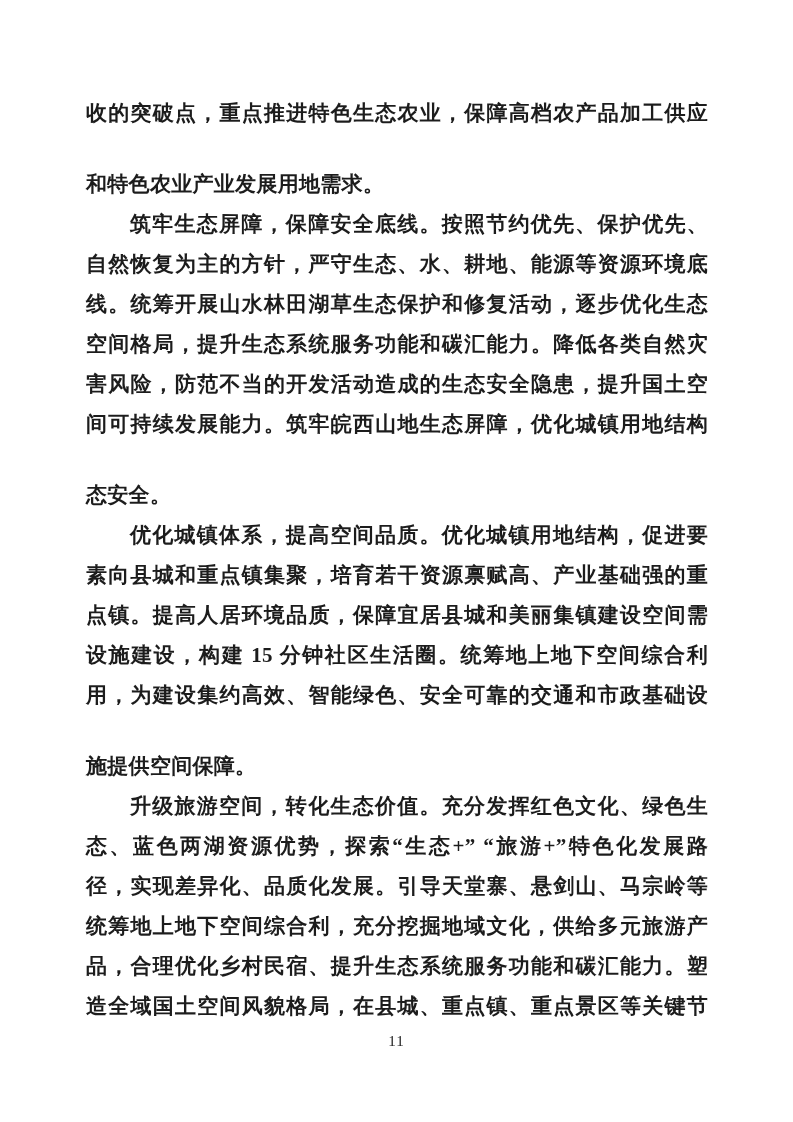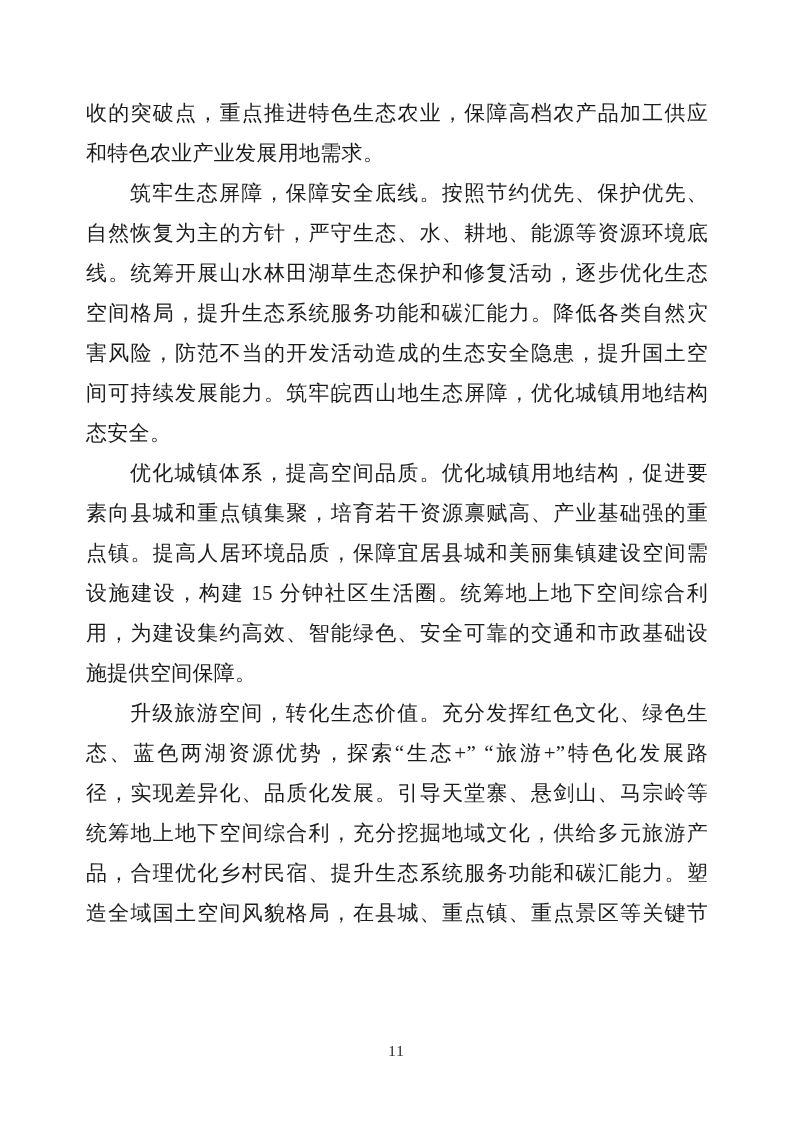--- a/index.html
+++ b/index.html
@@ -18,45 +18,46 @@
   }
   .text-block {
     position: absolute;
     left: 86px;
     top: 93px;
     width: 622px;
   }
   .paragraph {
     margin: 0;
     padding: 0;
+    font-weight: bold;
   }
   .line {
     font-size: 21px;
     line-height: 40px;
     height: 40px;
     text-align: justify;
     text-align-last: justify;
     text-justify: inter-character;
     letter-spacing: 0.3px;
     white-space: nowrap;
     overflow: visible;
   }
   .line.indent {
     text-indent: 44px;
   }
   .line.para-end {
     text-align-last: left;
+    margin-top: 31px;
   }
   .page-footer {
     position: absolute;
     left: 0;
     top: 1032px;
     width: 100%;
     text-align: center;
-    margin-top: 10px;
   }
   .page-number {
     font-size: 15px;
     letter-spacing: 1px;
     color: #222222;
     font-family: "Liberation Serif", "DejaVu Serif", serif;
   }
 </style>
 </head>
 <body>

